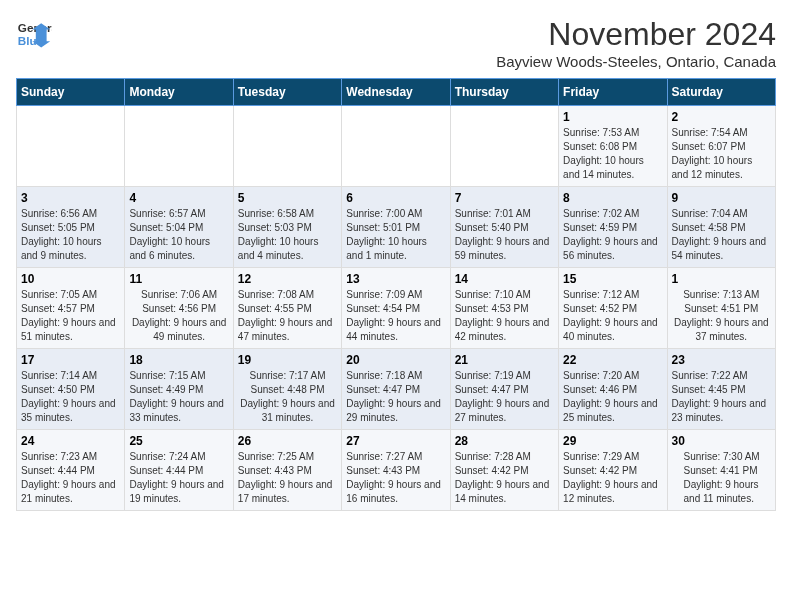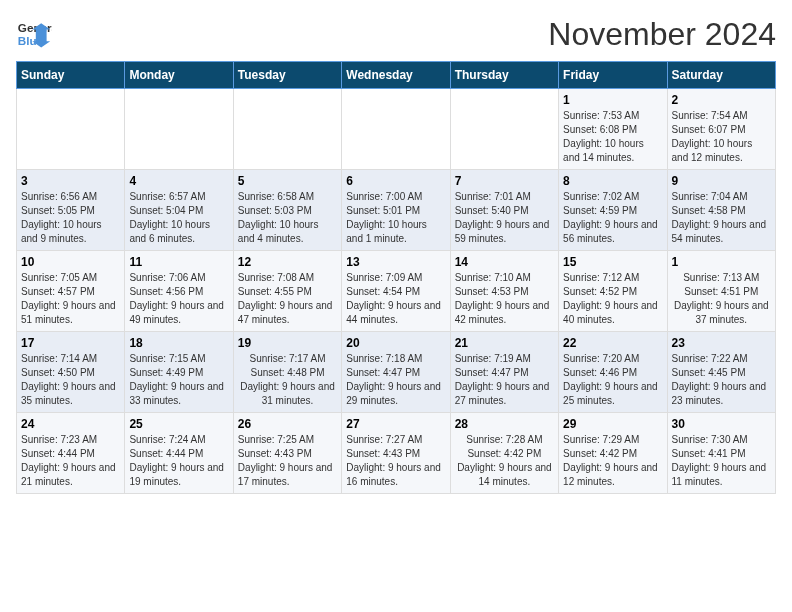--- a/index.html
+++ b/index.html
@@ -86,20 +86,21 @@
 <div class="header-area">
   <div class="logo">
     <svg class="logo-icon" viewBox="0 0 40 40">
       <text x="2" y="18" font-size="13" font-weight="bold" fill="#333">General</text>
       <text x="2" y="32" font-size="13" font-weight="bold" fill="#4a90d9">Blue</text>
       <polygon points="28,8 38,15 34,15 34,28 38,28 28,35 18,28 22,28 22,15 18,15" fill="#4a90d9"></polygon>
     </svg>
   </div>
   <div class="title-area">
     <div class="main-title">November 2024</div>
+    <div class="subtitle">Bayview Woods-Steeles, Ontario, Canada</div>
   </div>
 </div>
 
 <table>
   <thead>
     <tr>
     <th>Sunday</th>
         <th>Monday</th>
         <th>Tuesday</th>
         <th>Wednesday</th>
@@ -174,21 +175,21 @@
       </tr>
       <tr>
         <td>
           <span class="day-num">10</span>
           <div class="day-info" style="white-space: pre-line;">Sunrise: 7:05 AM
 Sunset: 4:57 PM
 Daylight: 9 hours and 51 minutes.</div>
         </td>
         <td>
           <span class="day-num">11</span>
-          <div class="day-info" style="white-space: pre-line;">Sunrise: 7:06 AM
+          <div class="day-info" style="white-space: pre-line; text-align: center;">Sunrise: 7:06 AM
 Sunset: 4:56 PM
 Daylight: 9 hours and 49 minutes.</div>
         </td>
         <td>
           <span class="day-num">12</span>
           <div class="day-info" style="white-space: pre-line;">Sunrise: 7:08 AM
 Sunset: 4:55 PM
 Daylight: 9 hours and 47 minutes.</div>
         </td>
         <td>
@@ -280,31 +281,31 @@
 Daylight: 9 hours and 17 minutes.</div>
         </td>
         <td>
           <span class="day-num">27</span>
           <div class="day-info" style="white-space: pre-line;">Sunrise: 7:27 AM
 Sunset: 4:43 PM
 Daylight: 9 hours and 16 minutes.</div>
         </td>
         <td>
           <span class="day-num">28</span>
-          <div class="day-info" style="white-space: pre-line; text-align: center;">Sunrise: 7:28 AM
+          <div class="day-info" style="white-space: pre-line;">Sunrise: 7:28 AM
 Sunset: 4:42 PM
 Daylight: 9 hours and 14 minutes.</div>
         </td>
         <td>
           <span class="day-num">29</span>
           <div class="day-info" style="white-space: pre-line;">Sunrise: 7:29 AM
 Sunset: 4:42 PM
 Daylight: 9 hours and 12 minutes.</div>
         </td>
         <td>
           <span class="day-num">30</span>
-          <div class="day-info" style="white-space: pre-line;">Sunrise: 7:30 AM
+          <div class="day-info" style="white-space: pre-line; margin-left: 12px;">Sunrise: 7:30 AM
 Sunset: 4:41 PM
 Daylight: 9 hours and 11 minutes.</div>
         </td>
       </tr>
     </tbody>
 </table>
 
 </body></html>

